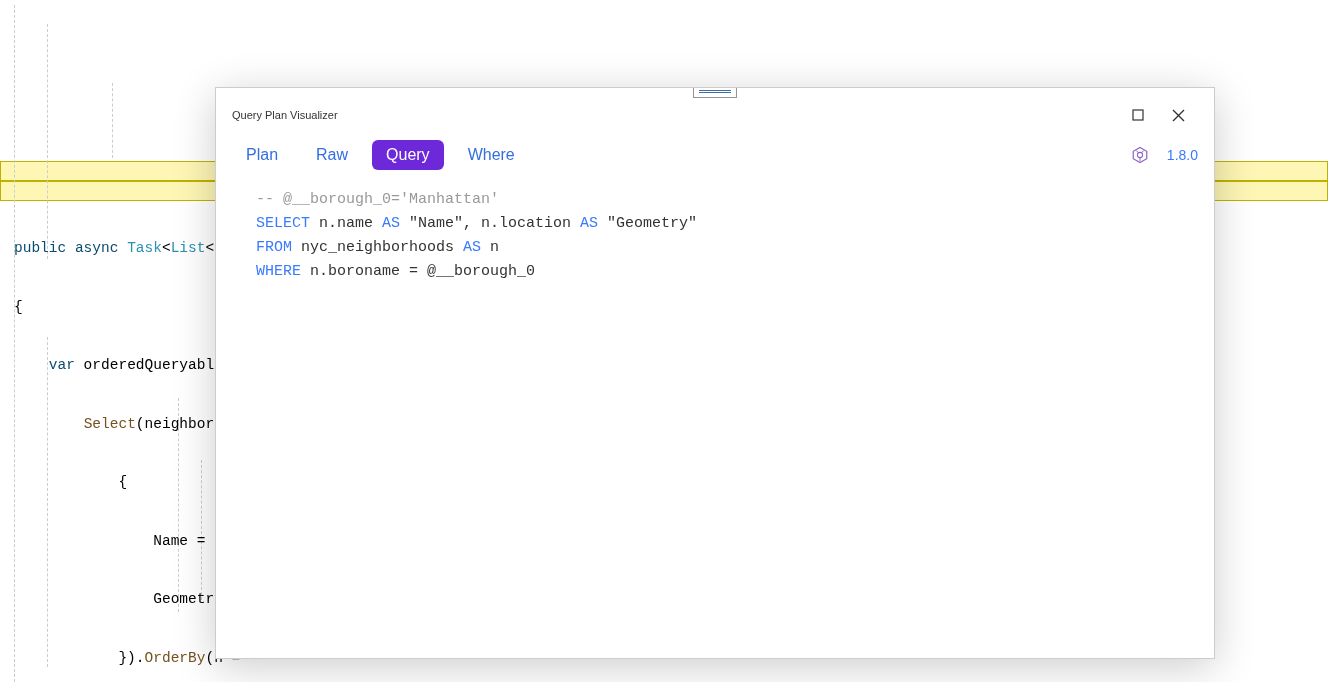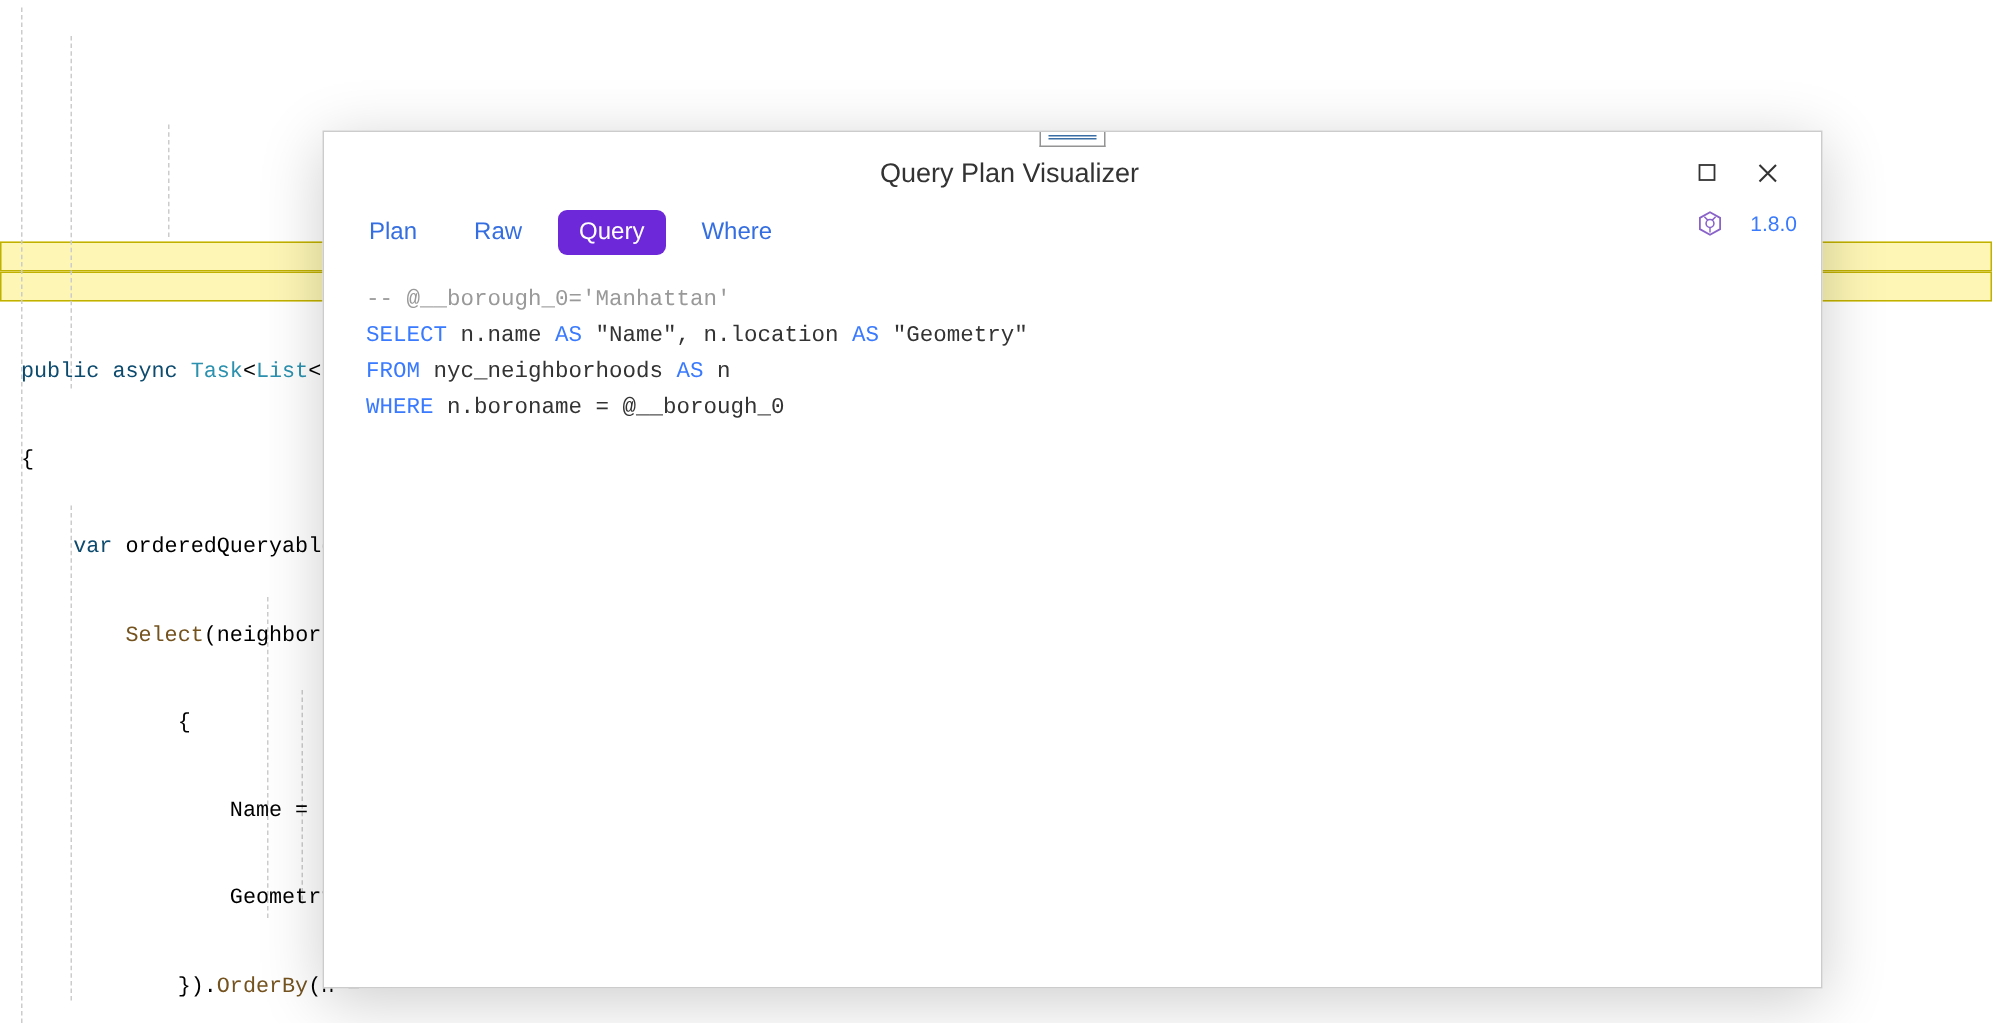--- a/index.html
+++ b/index.html
@@ -82,38 +82,37 @@
       border-top: 1px solid #3a6ea5;
       margin: 1px 5px 1px 5px;
     }
     .dialog-titlebar {
       display: flex;
       align-items: center;
       padding: 14px 20px 6px 16px;
       flex: 0 0 auto;
     }
     .dialog-title {
-      font-size: 18px;
+      font-size: 11px;
       color: #333;
       flex: 1;
-      text-align: center;
     }
     .win-btn {
       width: 32px;
       height: 26px;
       display: flex;
       align-items: center;
       justify-content: center;
       cursor: pointer;
       color: #333;
       margin-left: 8px;
     }
     .toolbar {
       display: flex;
-      align-items: flex-start;
+      align-items: center;
       padding: 6px 16px 10px 16px;
     }
     .tab {
       padding: 6px 14px;
       margin-right: 10px;
       font-size: 16px;
       color: #346ee0;
       border-radius: 6px;
       cursor: pointer;
     }
@@ -124,21 +123,21 @@
     .spacer { flex: 1; }
     .logo-box {
       display: flex;
       align-items: center;
       gap: 18px;
       color: #3a7afe;
       font-size: 14px;
     }
     .logo-box svg { width: 18px; height: 18px; }
     .sql-area {
-      padding: 8px 28px;
+      padding: 8px 40px;
       font-family: Consolas, 'Courier New', monospace;
       font-size: 15px;
       line-height: 24px;
       color: #333;
     }
     .sql-comment { color: #999; }
     .sql-kw { color: #3a7afe; }
   </style>
 </head>
 <body>

